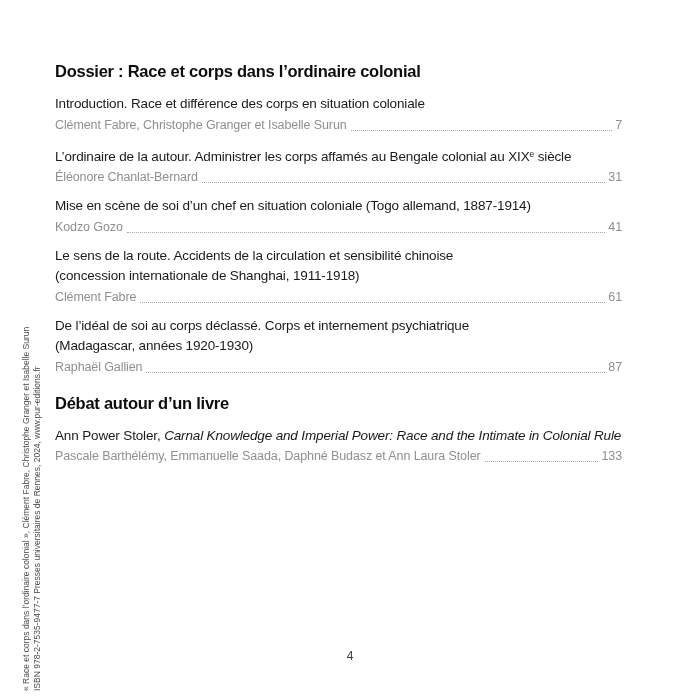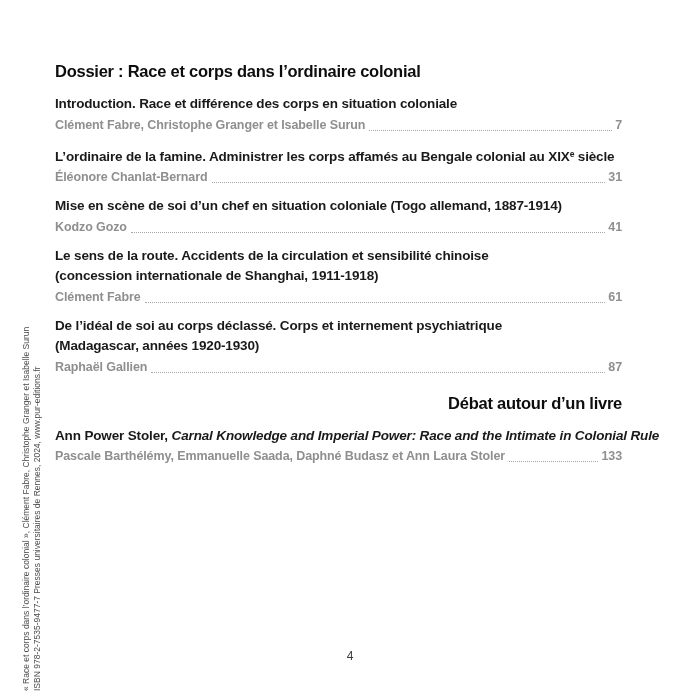--- a/index.html
+++ b/index.html
@@ -26,23 +26,22 @@
   .section-heading {
     font-size: 16.5px;
     font-weight: bold;
     color: var(--heading-text, #0d0d0d);
     letter-spacing: -0.25px;
     margin: 0 0 13px 0;
     white-space: nowrap;
   }
   .section-heading:not(:first-child) {
     margin-top: 18px;
-    text-align: right;
   }
-  .entry { margin: 0 0 10px 0; font-weight: bold; }
+  .entry { margin: 0 0 10px 0; }
   .entry-title {
     font-size: 13.5px;
     color: var(--title-text, #1a1a1a);
     line-height: 20.5px;
     letter-spacing: -0.15px;
   }
   .title-line { white-space: nowrap; }
   .it  { font-style: italic; }
   .sup { font-size: 8.5px; vertical-align: 4px; }
 
@@ -105,21 +104,21 @@
         <div class="title-line"><span>Introduction. Race et différence des corps en situation coloniale</span></div>
       </div>
       <div class="author-row">
         <span class="authors">Clément Fabre, Christophe Granger et Isabelle Surun</span>
         <span class="dots"></span>
         <span class="pagenum">7</span>
       </div>
     </div>
     <div class="entry">
       <div class="entry-title">
-        <div class="title-line"><span>L’ordinaire de la famine. Administrer les corps affamés au Bengale colonial au XIX</span><span class="sup">e</span><span> siècle</span></div>
+        <div class="title-line"><span>L’ordinaire de la autour. Administrer les corps affamés au Bengale colonial au XIX</span><span class="sup">e</span><span> siècle</span></div>
       </div>
       <div class="author-row">
         <span class="authors">Éléonore Chanlat-Bernard</span>
         <span class="dots"></span>
         <span class="pagenum">31</span>
       </div>
     </div>
     <div class="entry">
       <div class="entry-title">
         <div class="title-line"><span>Mise en scène de soi d’un chef en situation coloniale (Togo allemand, 1887-1914)</span></div>

